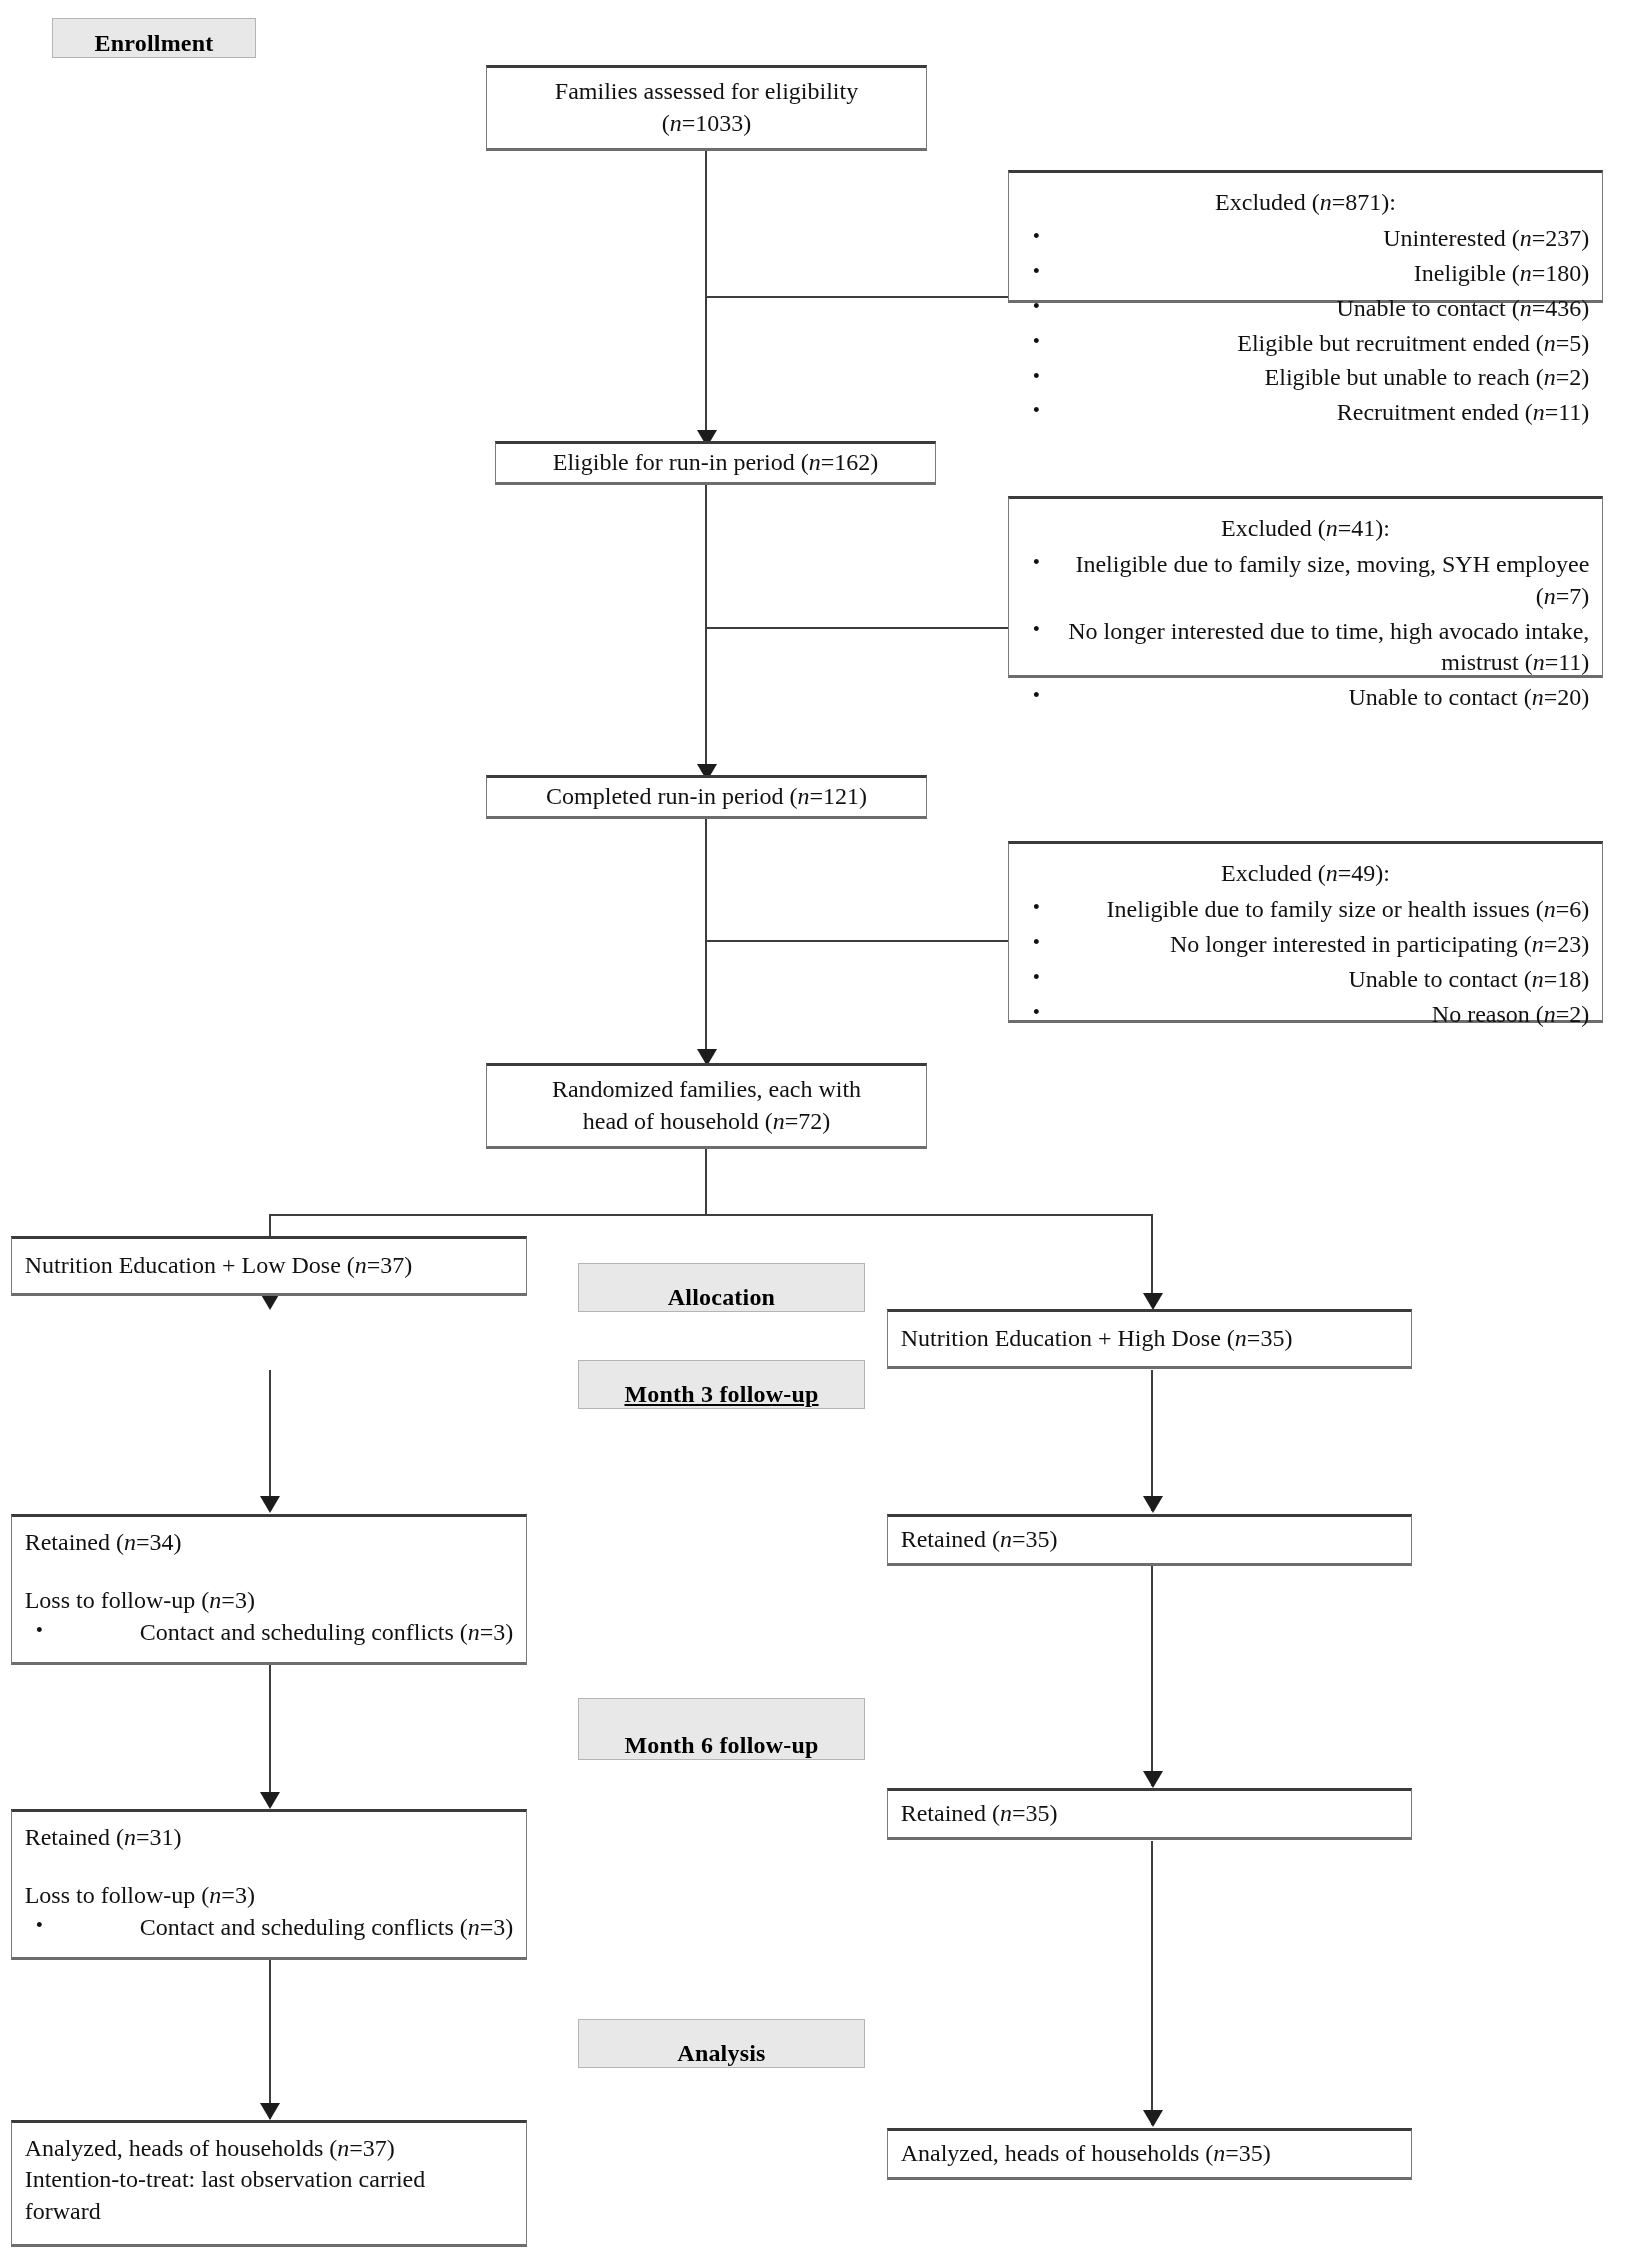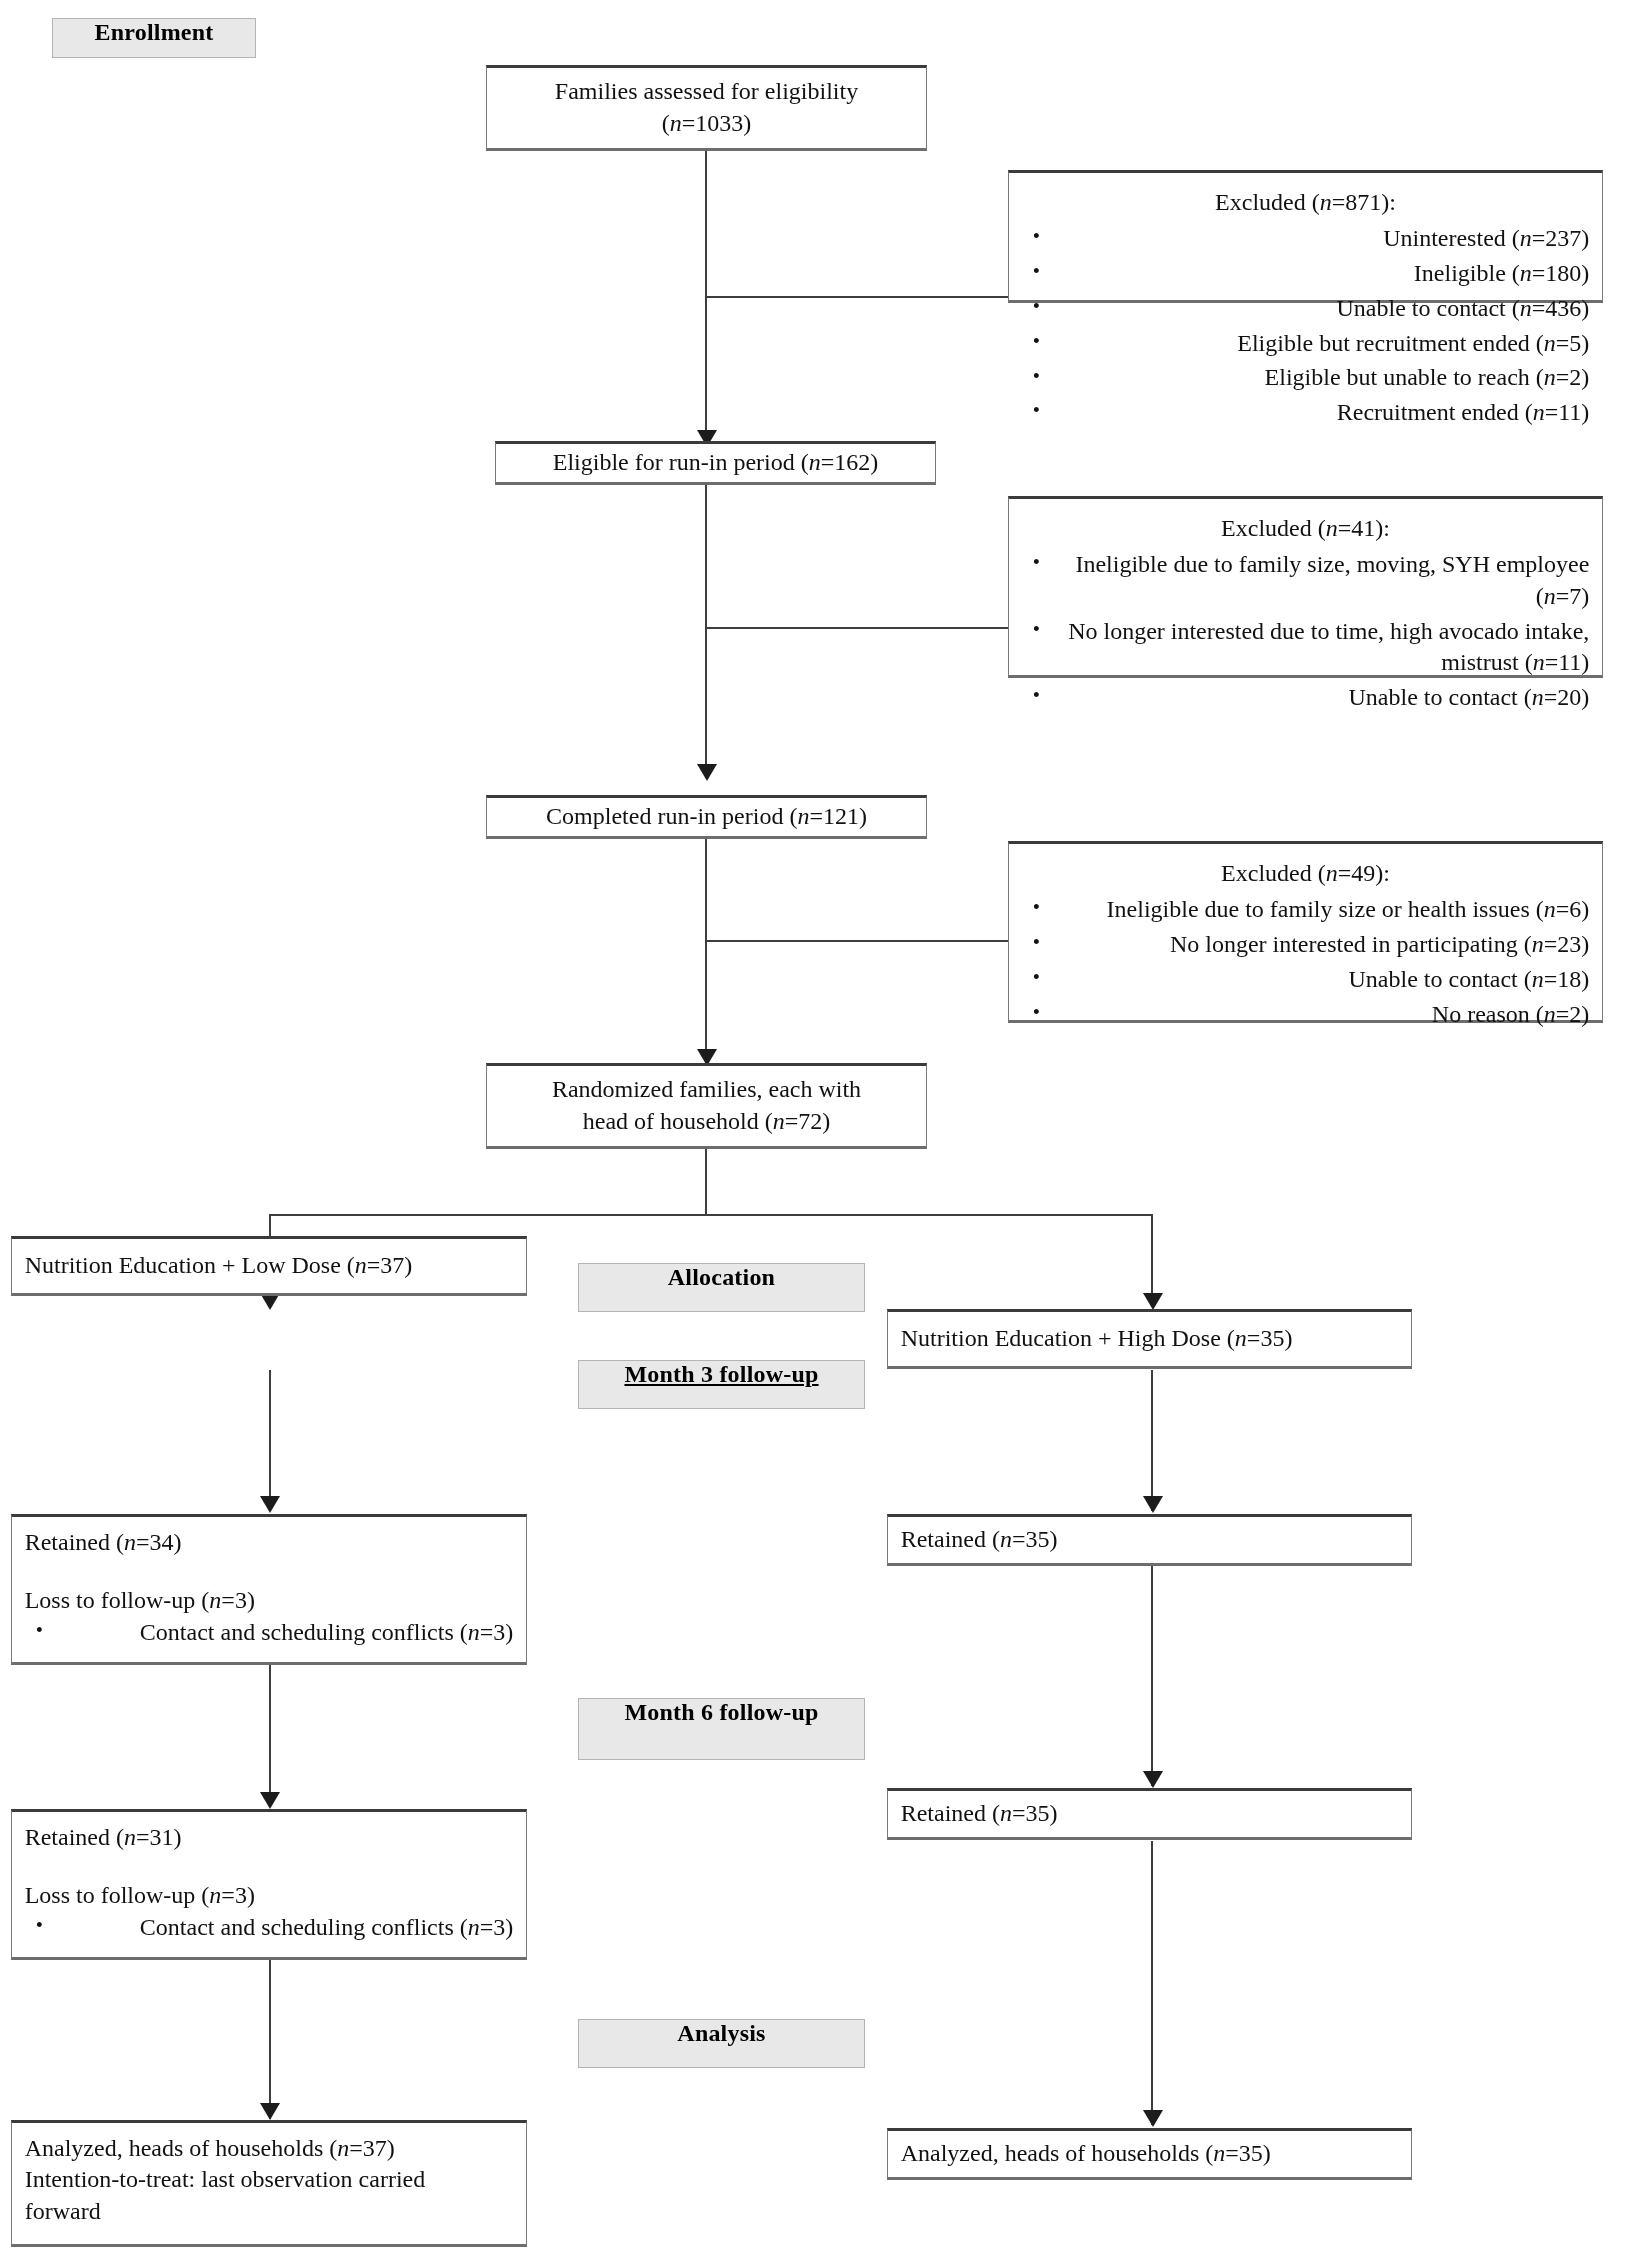--- a/index.html
+++ b/index.html
@@ -18,21 +18,21 @@
     overflow: hidden;
   }
 
   
   .stage {
     position: absolute;
     background: #e8e8e8;
     border: 1.6px solid #b4b4b4;
     box-sizing: border-box;
     display: flex;
-    align-items: flex-start;
+    align-items: flex-end;
     justify-content: center;
     font-weight: bold;
     font-size: 24px;
     letter-spacing: 0.2px;
     color: #000;
   }
 
   
   .box {
     position: absolute;
@@ -208,21 +208,21 @@
         <span>Excluded (</span><i class="nv">n</i><span>=41):</span>
       </div>
       <ul class="reasons">
         <li><span>Ineligible due to family size, moving, SYH employee (</span><i class="nv">n</i><span>=7)</span></li>
         <li><span>No longer interested due to time, high avocado intake, mistrust (</span><i class="nv">n</i><span>=11)</span></li>
         <li><span>Unable to contact (</span><i class="nv">n</i><span>=20)</span></li>
       </ul>
     </div>
   </div>
 
-  <div class="box center vcenter" style="left:486px; top:775px; width:441px; height:44px;margin-top:20px;">
+  <div class="box center vcenter" style="left:486px; top:775px; width:441px; height:44px;">
     <div class="pad" style="padding:4.8px 12.7px;">
       <span>Completed run-in period (</span><i class="nv">n</i><span>=121)</span>
     </div>
   </div>
 
   <div class="box" style="left:1008px; top:841px; width:595px; height:182px;">
     <div class="pad">
       <div class="excl-title">
         <span>Excluded (</span><i class="nv">n</i><span>=49):</span>
       </div>

